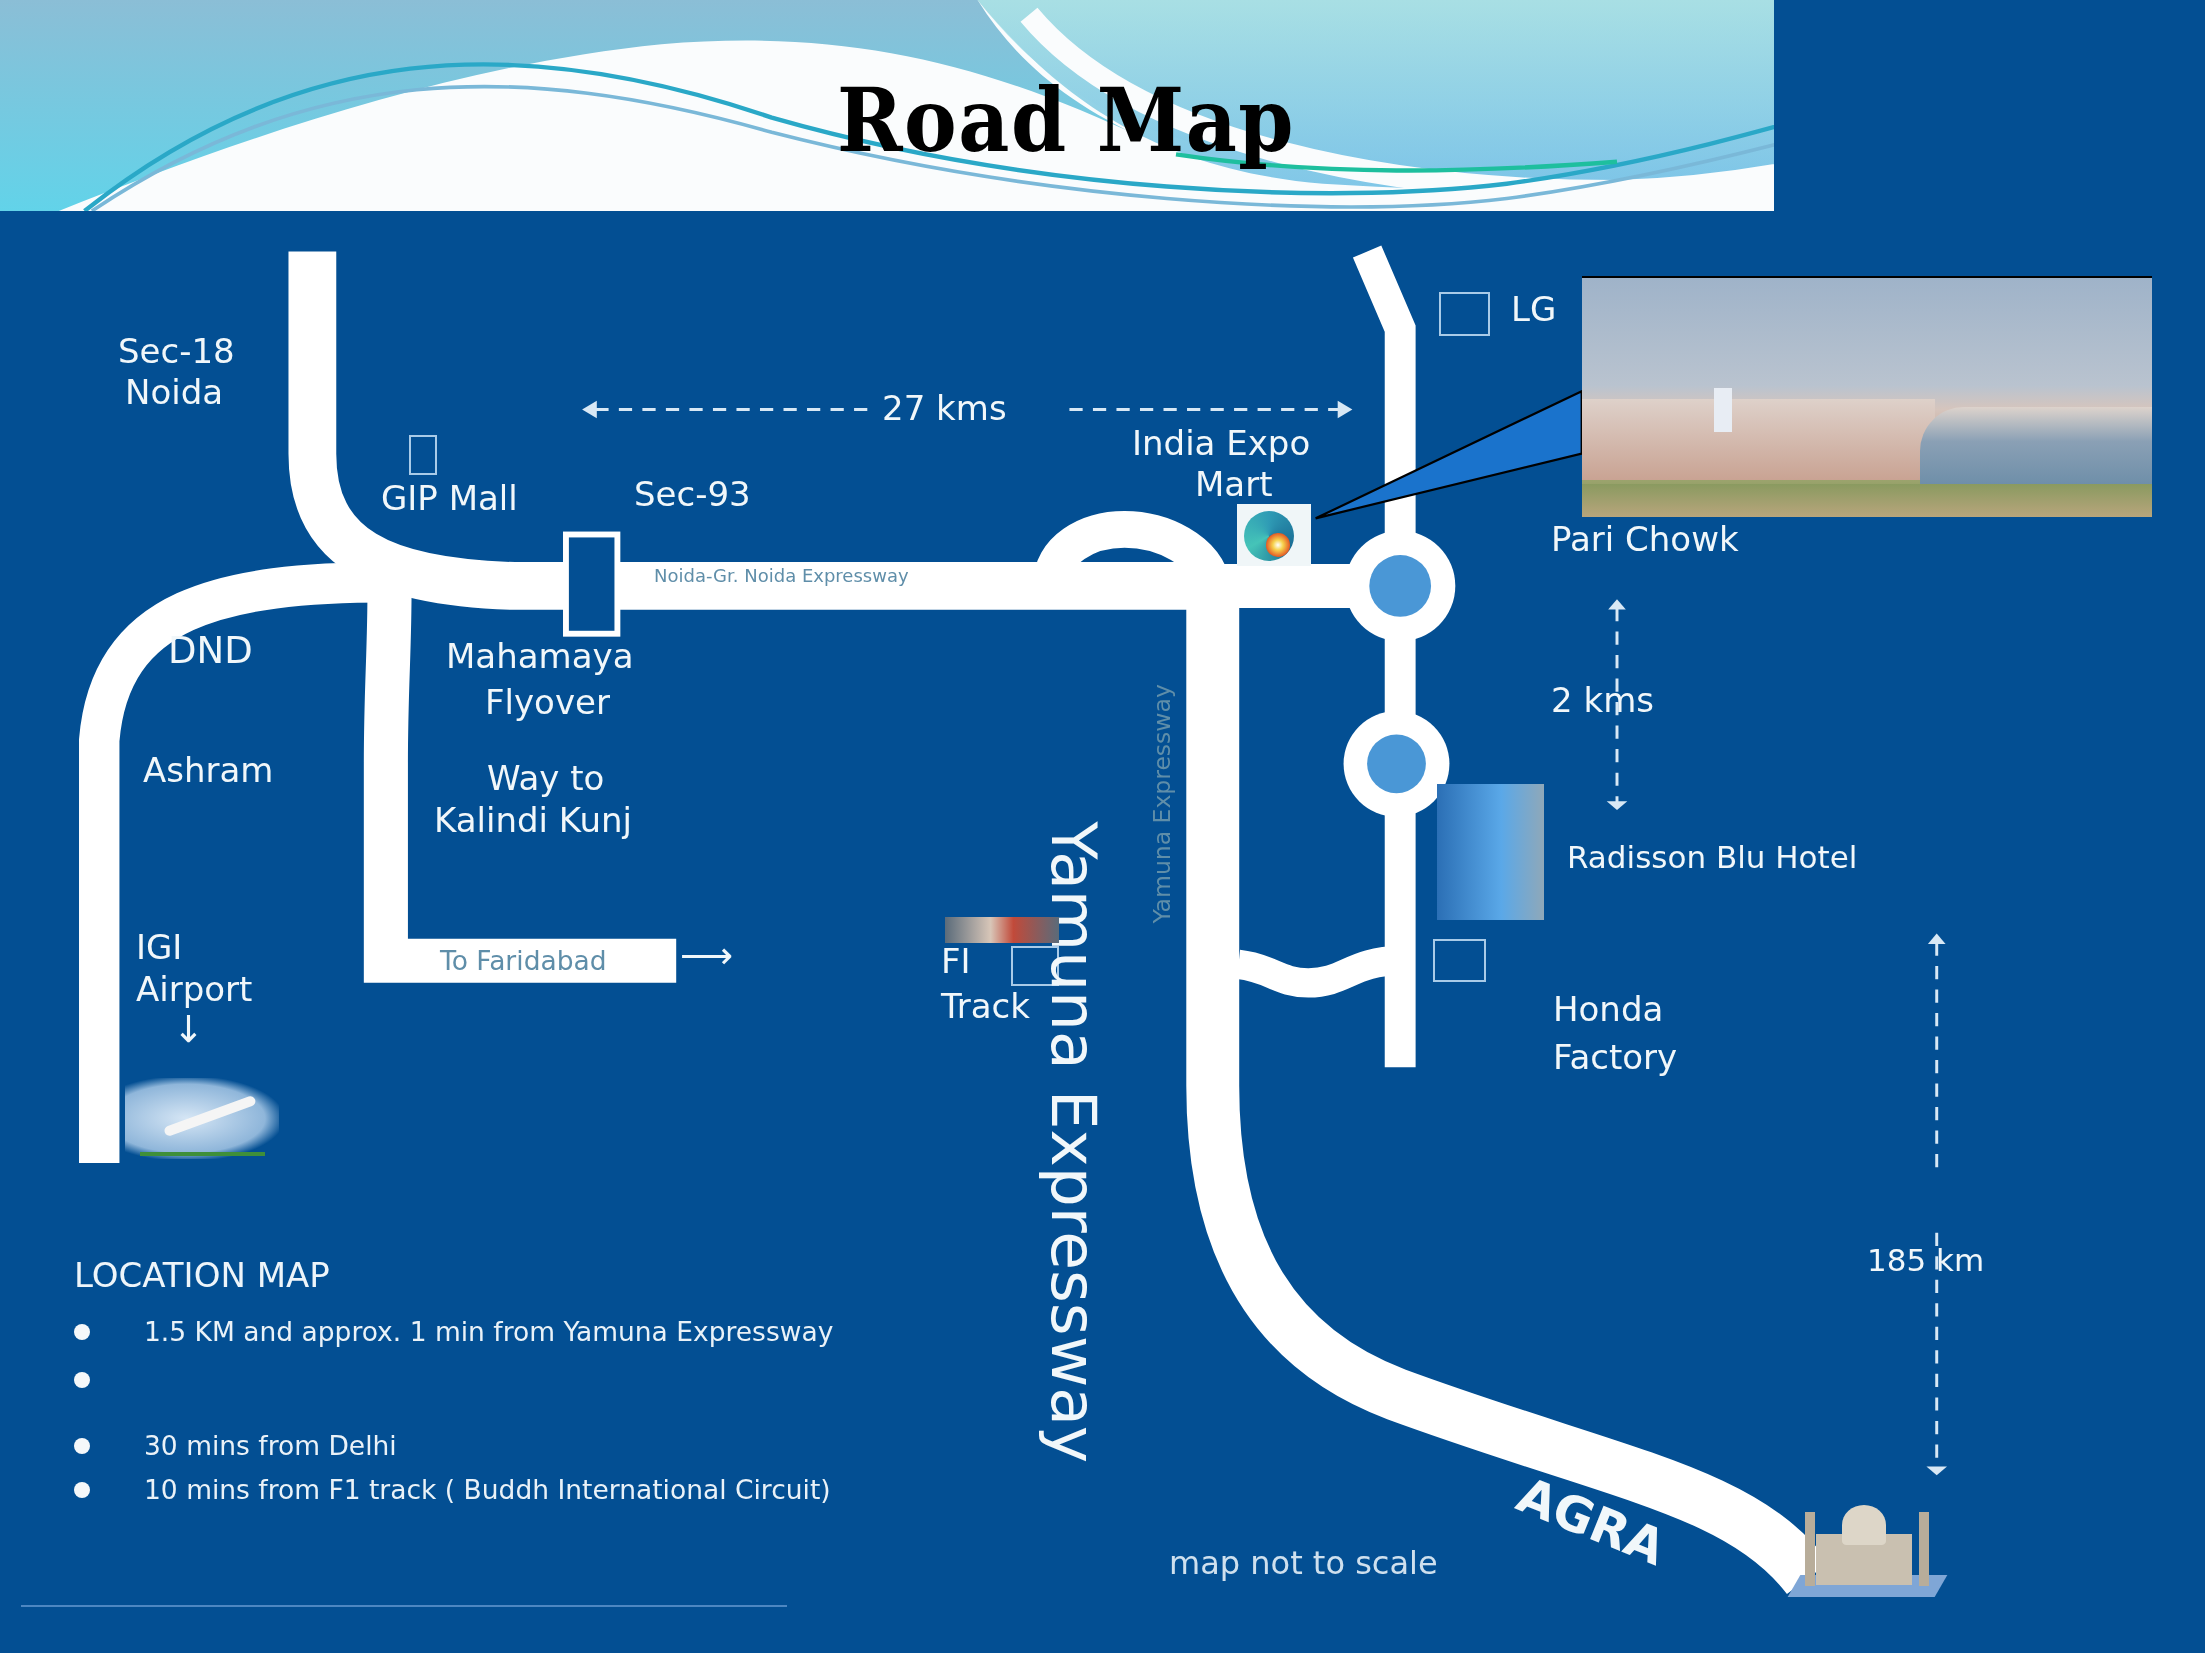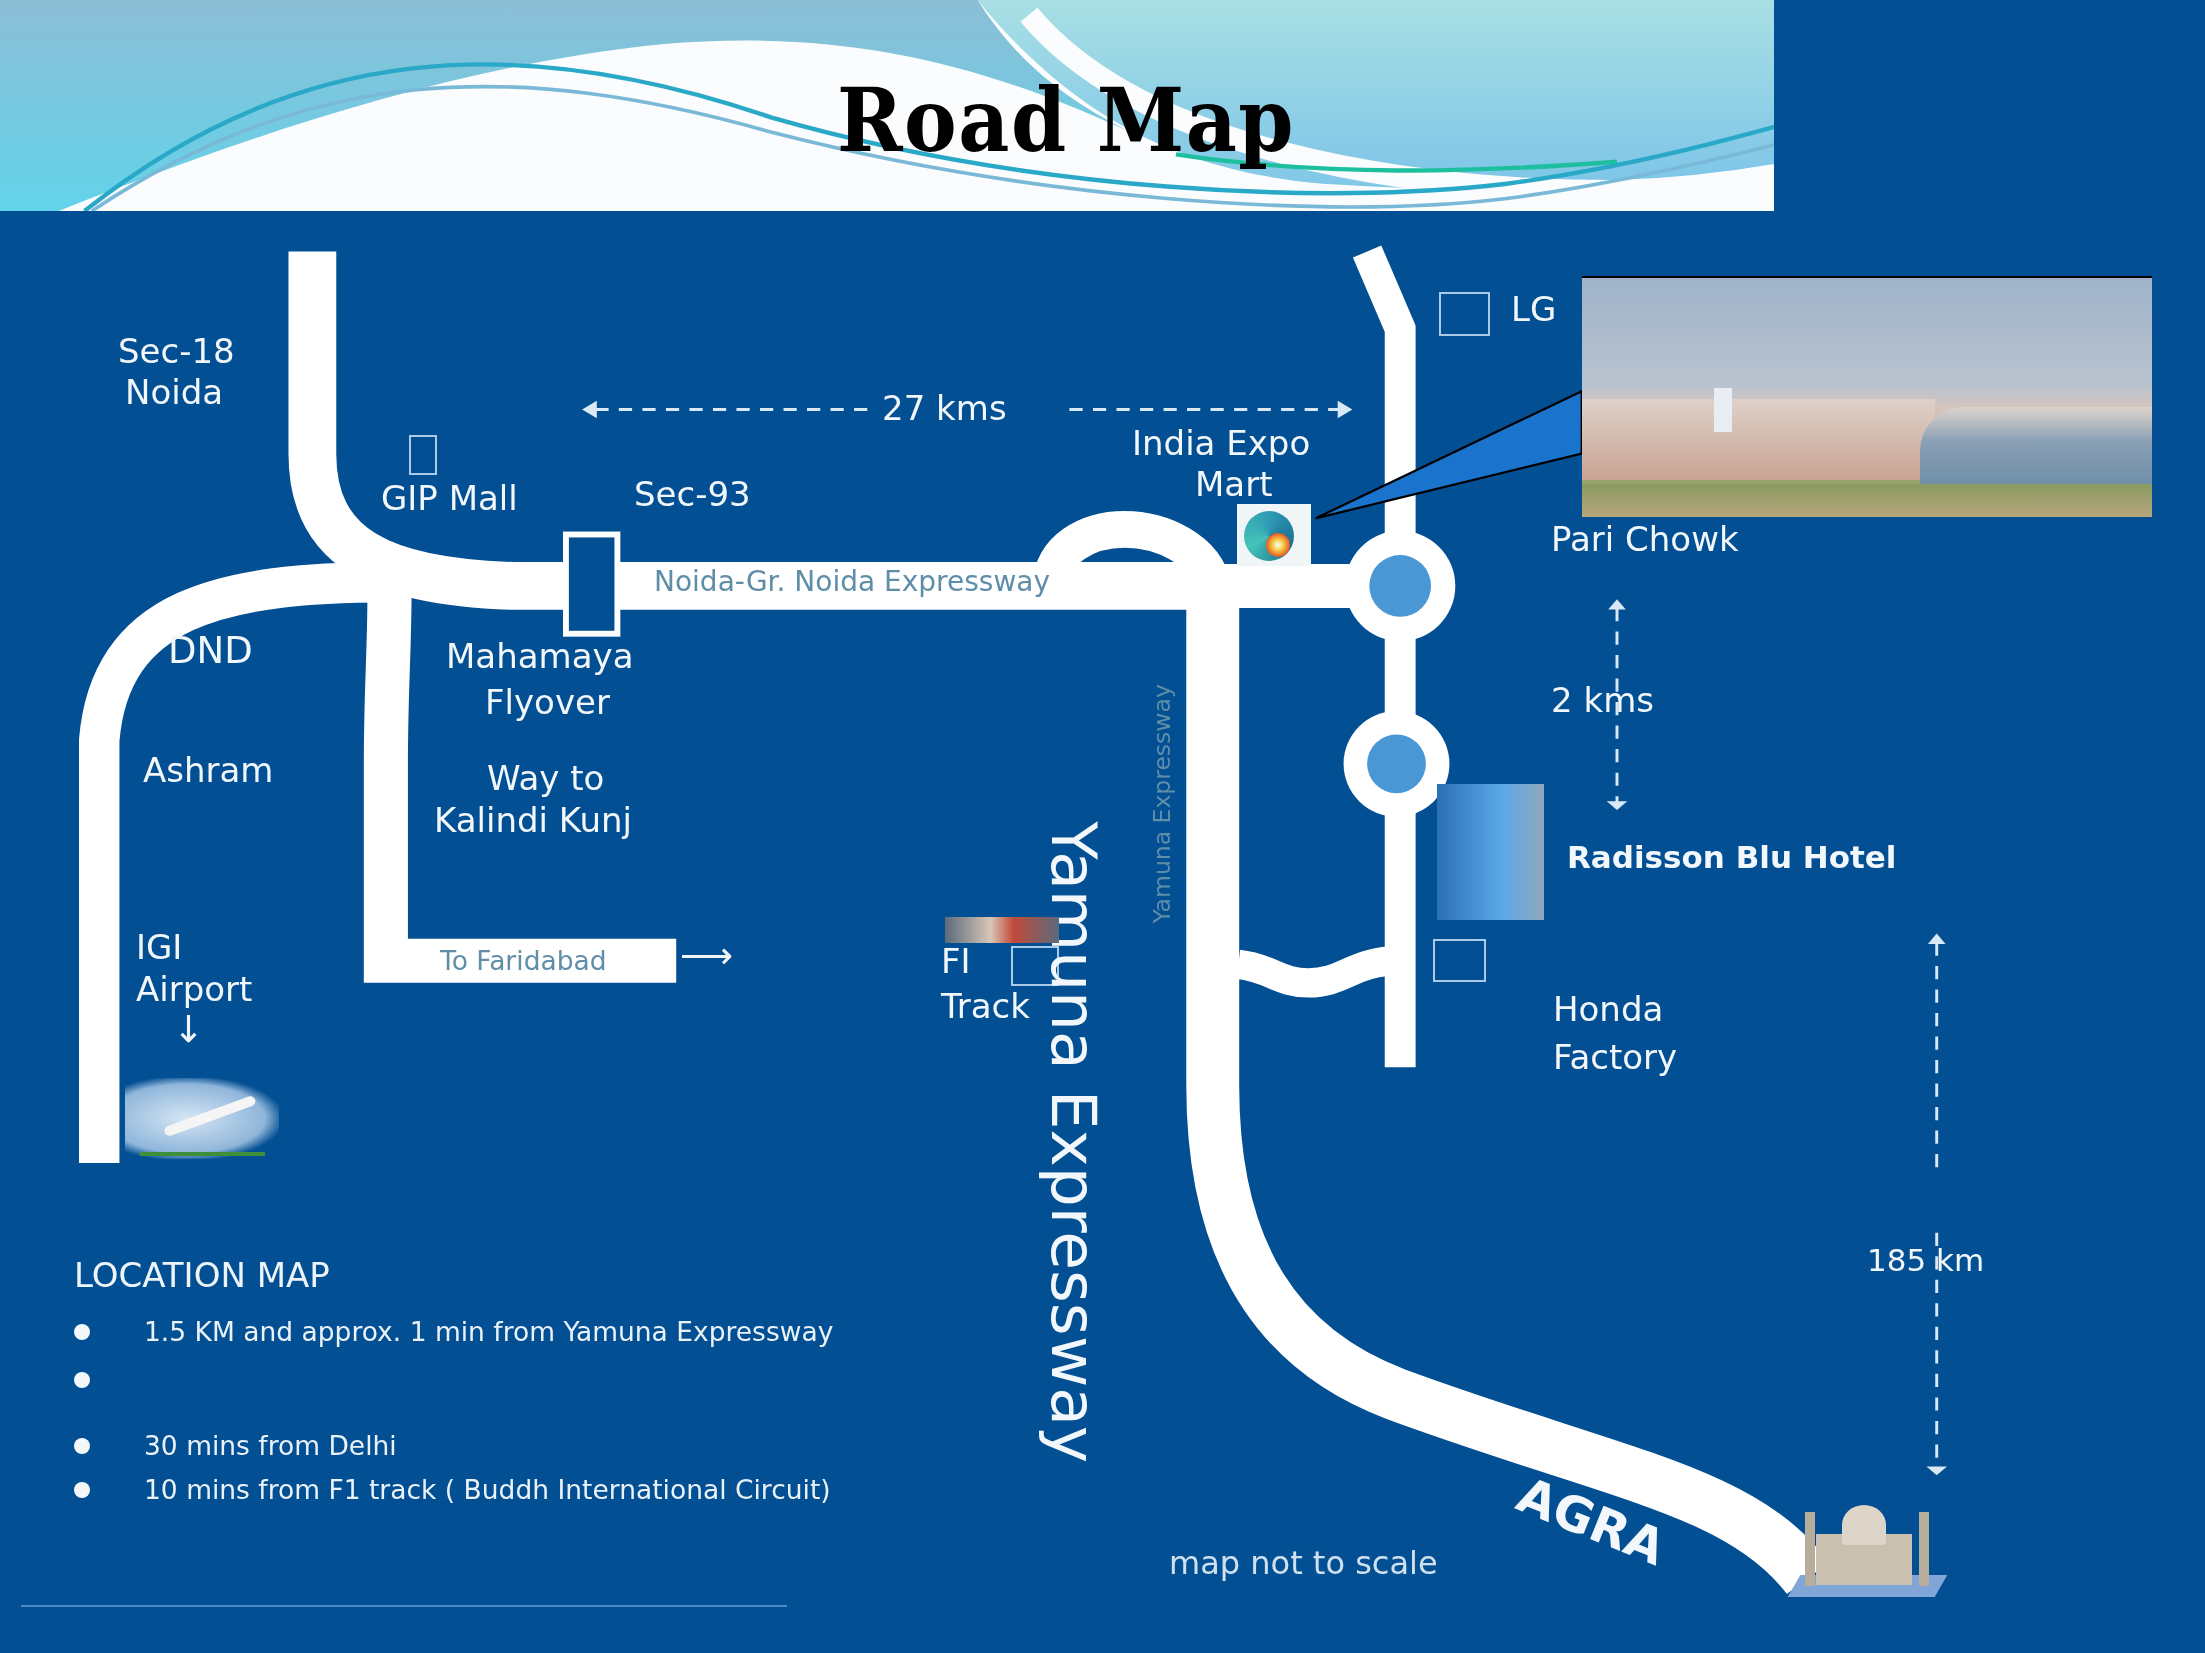--- a/index.html
+++ b/index.html
@@ -105,38 +105,38 @@
   <div class="lbl md" style="left:118px;top:121px;">Sec-18</div>
   <div class="lbl md" style="left:125px;top:162px;">Noida</div>
   <div class="lbl md" style="left:381px;top:268px;">GIP Mall</div>
   <div class="lbl md" style="left:634px;top:264px;">Sec-93</div>
   <div class="lbl md" style="left:882px;top:178px;">27 kms</div>
   <div class="lbl md" style="left:1132px;top:213px;">India Expo</div>
   <div class="lbl md" style="left:1195px;top:254px;">Mart</div>
   <div class="lbl md" style="left:1511px;top:79px;">LG</div>
   <div class="lbl md" style="left:1551px;top:309px;">Pari Chowk</div>
   <div class="lbl md" style="left:1551px;top:470px;">2 kms</div>
-  <div class="lbl sm" style="left:1567px;top:629px;font-weight:bold;">Radisson Blu Hotel</div>
+  <div class="lbl sm" style="left:1567px;top:629px;">Radisson Blu Hotel</div>
   <div class="lbl md" style="left:1553px;top:779px;">Honda</div>
   <div class="lbl md" style="left:1553px;top:827px;">Factory</div>
   <div class="lbl sm" style="left:1867px;top:1008px;margin-top:24px;">185 km</div>
   <div class="lbl lg" style="left:168px;top:419px;">DND</div>
   <div class="lbl md" style="left:143px;top:540px;">Ashram</div>
   <div class="lbl md" style="left:446px;top:426px;">Mahamaya</div>
   <div class="lbl md" style="left:485px;top:472px;">Flyover</div>
   <div class="lbl md" style="left:487px;top:548px;">Way to</div>
   <div class="lbl md" style="left:434px;top:590px;">Kalindi Kunj</div>
   <div class="lbl md" style="left:136px;top:717px;">IGI</div>
   <div class="lbl md" style="left:136px;top:759px;">Airport</div>
   <div class="lbl lg" style="left:173px;top:798px;">↓</div>
   <div class="roadlbl" style="left:440px;top:734px;font-size:26.5px;">To Faridabad</div>
   <div class="lbl lg" style="left:680px;top:724px;">⟶</div>
   <div class="lbl md" style="left:941px;top:731px;">FI</div>
   <div class="lbl md" style="left:941px;top:776px;">Track</div>
-  <div class="roadlbl" style="left:654px;top:354px;font-size:28px;">Noida-Gr. Noida Expressway</div>
+  <div class="roadlbl" style="left:654px;top:354px;font-size:18px;">Noida-Gr. Noida Expressway</div>
   <div class="roadlbl" style="left:1044px;top:581px;font-size:23.5px;transform:rotate(-90deg);transform-origin:center;width:235px;text-align:center;">Yamuna Expressway</div>
   <div class="lbl" style="left:735px;top:895px;font-size:63px;transform:rotate(90deg) ;transform-origin:center;width:676px;text-align:center;">Yamuna Expressway</div>
   <div class="lbl" style="left:1514px;top:1283px;font-size:49px;font-weight:bold;transform:rotate(22deg);">AGRA</div>
   <div class="lbl" style="left:1169px;top:1334px;font-size:32px;color:#cfe0ee;">map not to scale</div>
 
   <div style="position:absolute;left:125px;top:867px;width:154px;height:81px;background:radial-gradient(ellipse at 40% 50%,#d6e6f5 0%,#8fb6da 60%,transparent 75%);">
     <div style="position:absolute;left:37px;top:33px;width:96px;height:10.3px;background:#f5f5f5;transform:rotate(-20deg);border-radius:5.1px;"></div>
     <div style="position:absolute;left:14.7px;top:74px;width:125px;height:4.4px;background:#3f8f3a;"></div>
   </div>
   <div style="position:absolute;left:1237px;top:293px;width:74px;height:62px;background:#f0f6f8;">

